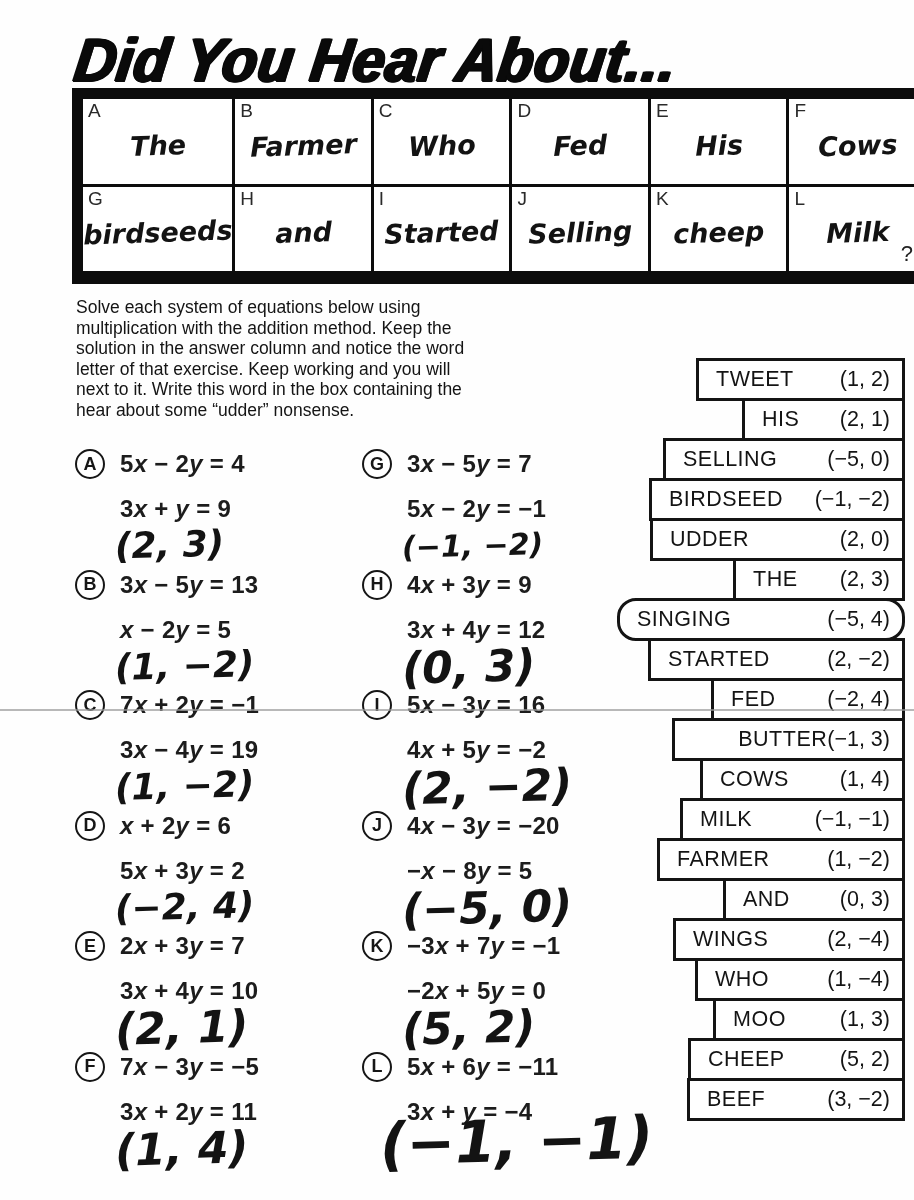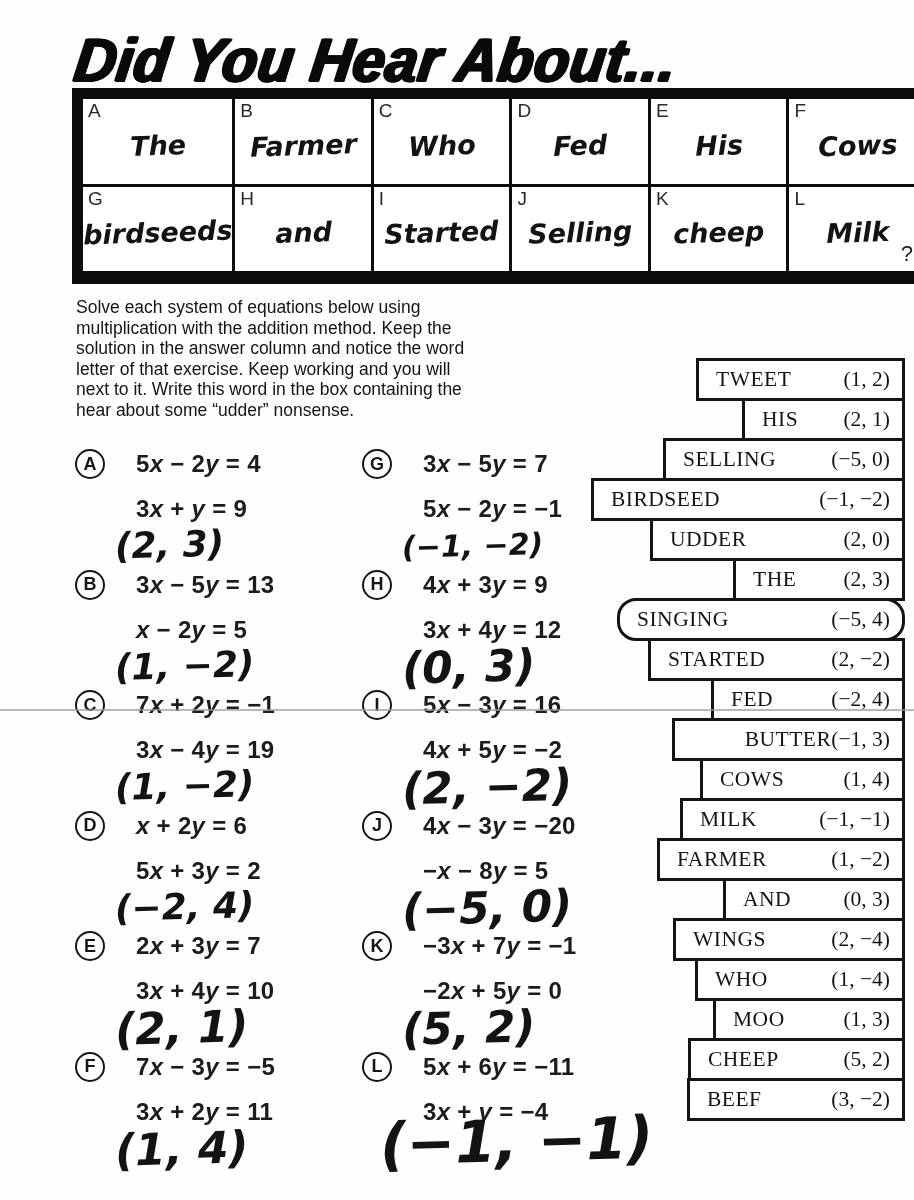--- a/index.html
+++ b/index.html
@@ -37,35 +37,35 @@
   .problems{position:absolute;top:448px;width:292px;}
   #problems-left{left:75px;}
   #problems-right{left:362px;}
   .problem{position:relative;height:120.5px;}
   .p-letter{
     position:absolute;left:0;top:1px;width:30px;height:30px;box-sizing:border-box;
     border:2.5px solid #161616;border-radius:50%;
     display:flex;align-items:center;justify-content:center;
     font-size:18px;font-weight:bold;color:#161616;background:#fff;
   }
-  .eq{position:absolute;left:61px;font-size:24px;font-weight:bold;white-space:nowrap;letter-spacing:.3px;color:#1c1c1c;text-align:right;}
+  .eq{position:absolute;left:45px;font-size:24px;font-weight:bold;white-space:nowrap;letter-spacing:.3px;color:#1c1c1c;text-align:right;}
   .eq i{font-style:italic;}
   .eq1{top:2px;}
   .eq2{top:47px;}
   .hand-answer{position:absolute;left:40px;top:76px;font-size:36px;white-space:nowrap;transform:rotate(-1.5deg);}
   .hand-answer.small{font-size:30px;top:80px;}
   .hand-answer.big{font-size:44px;top:72px;}
   .hand-answer.huge{font-size:58px;top:56px;left:18px;}
   
   .answer-column{position:absolute;top:358px;right:9px;display:flex;flex-direction:column;align-items:flex-end;}
   .ans-row{
     box-sizing:border-box;height:43px;margin-top:-3px;
     border:3px solid #141414;background:#fff;
     display:flex;align-items:center;justify-content:space-between;
-    padding:0 12px 0 17px;font-size:21.5px;color:#141414;font-family:Liberation Serif, serif;
+    padding:0 12px 0 17px;font-size:21.5px;color:#141414;
   }
   .ans-row:first-child{margin-top:0;}
   .ans-word{letter-spacing:.5px;}
   
   .scan-line{position:absolute;left:0;top:709px;width:914px;height:1.5px;background:#9a9a9a;opacity:.7;z-index:5;}
 </style>
 </head>
 <body>
 
 <div class="title">Did You Hear About...</div>
@@ -251,21 +251,21 @@
   <div class="ans-row" style="width: 163px;">
     <span class="ans-word">HIS</span>
     <span class="ans-coords">(2, 1)</span>
   </div>
 
   <div class="ans-row" style="width: 242px;">
     <span class="ans-word">SELLING</span>
     <span class="ans-coords">(−5, 0)</span>
   </div>
 
-  <div class="ans-row" style="width: 314px;">
+  <div class="ans-row" style="width: 256px;">
     <span class="ans-word">BIRDSEED</span>
     <span class="ans-coords">(−1, −2)</span>
   </div>
 
   <div class="ans-row" style="width: 255px;">
     <span class="ans-word">UDDER</span>
     <span class="ans-coords">(2, 0)</span>
   </div>
 
   <div class="ans-row" style="width: 172px;">

